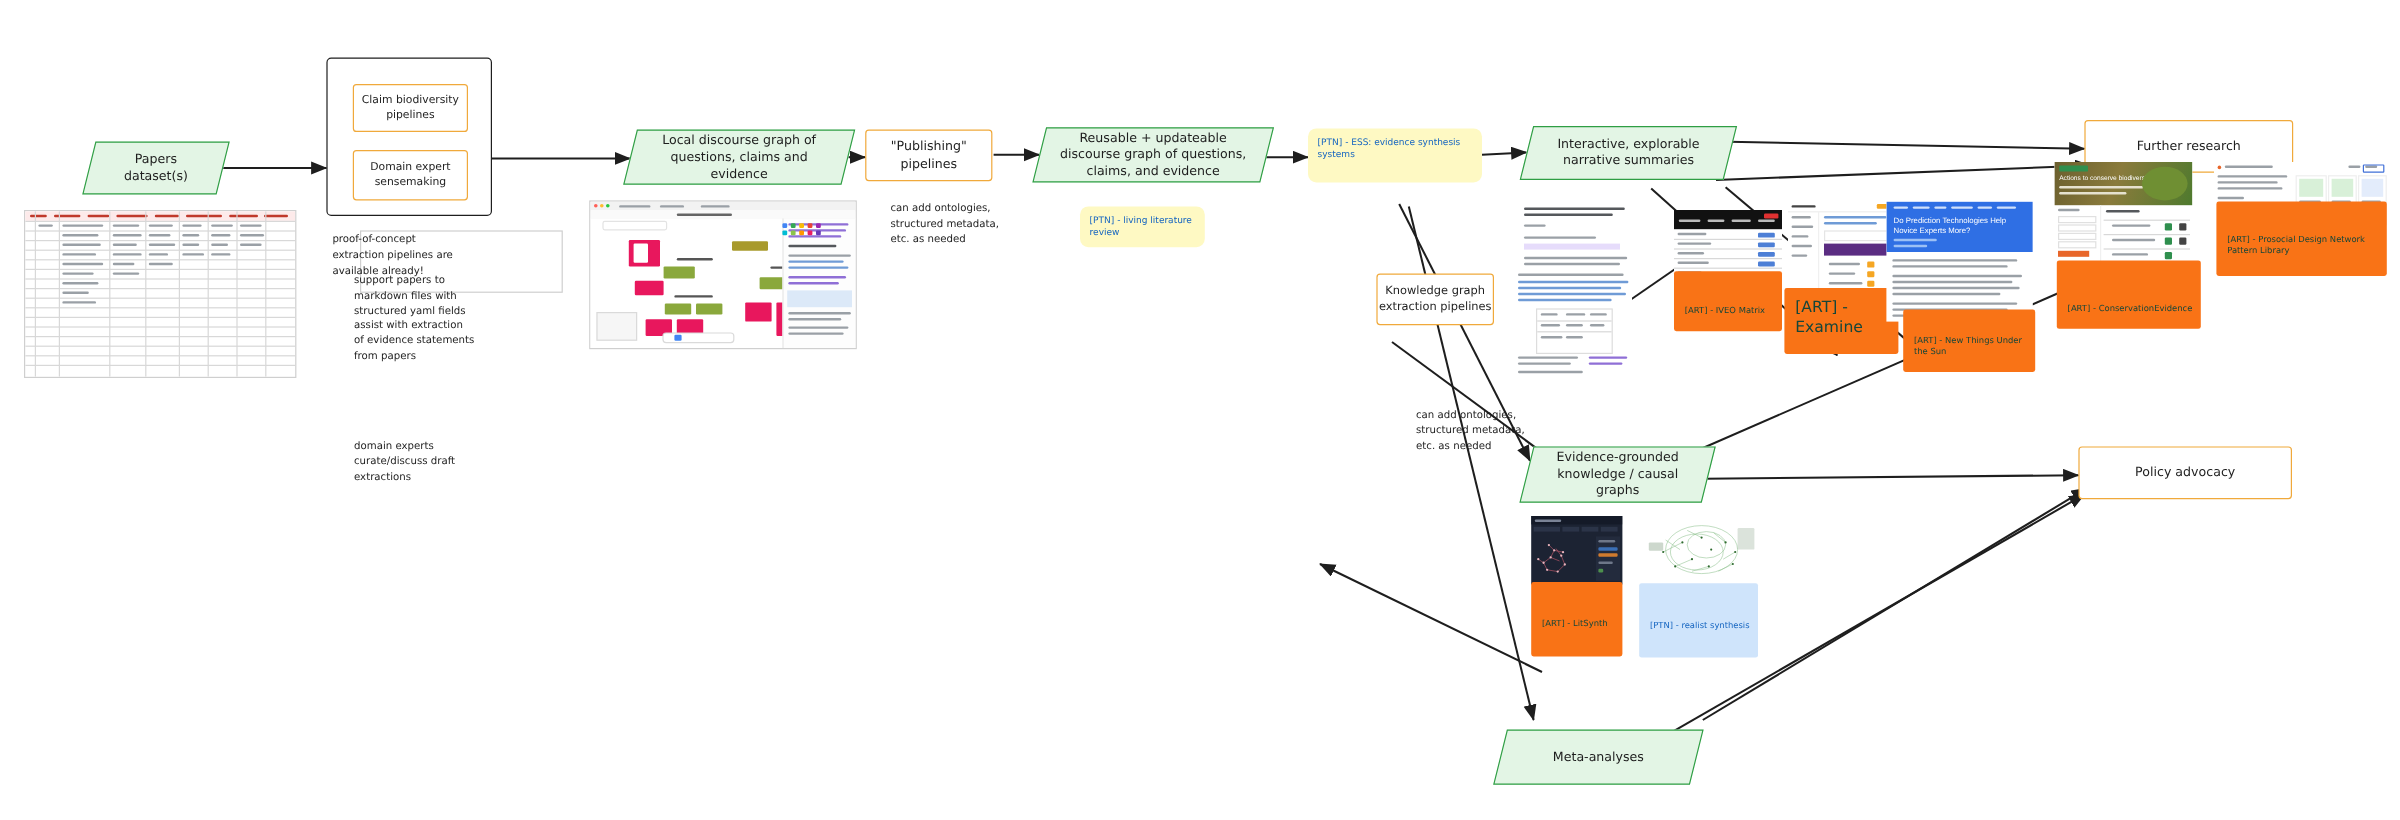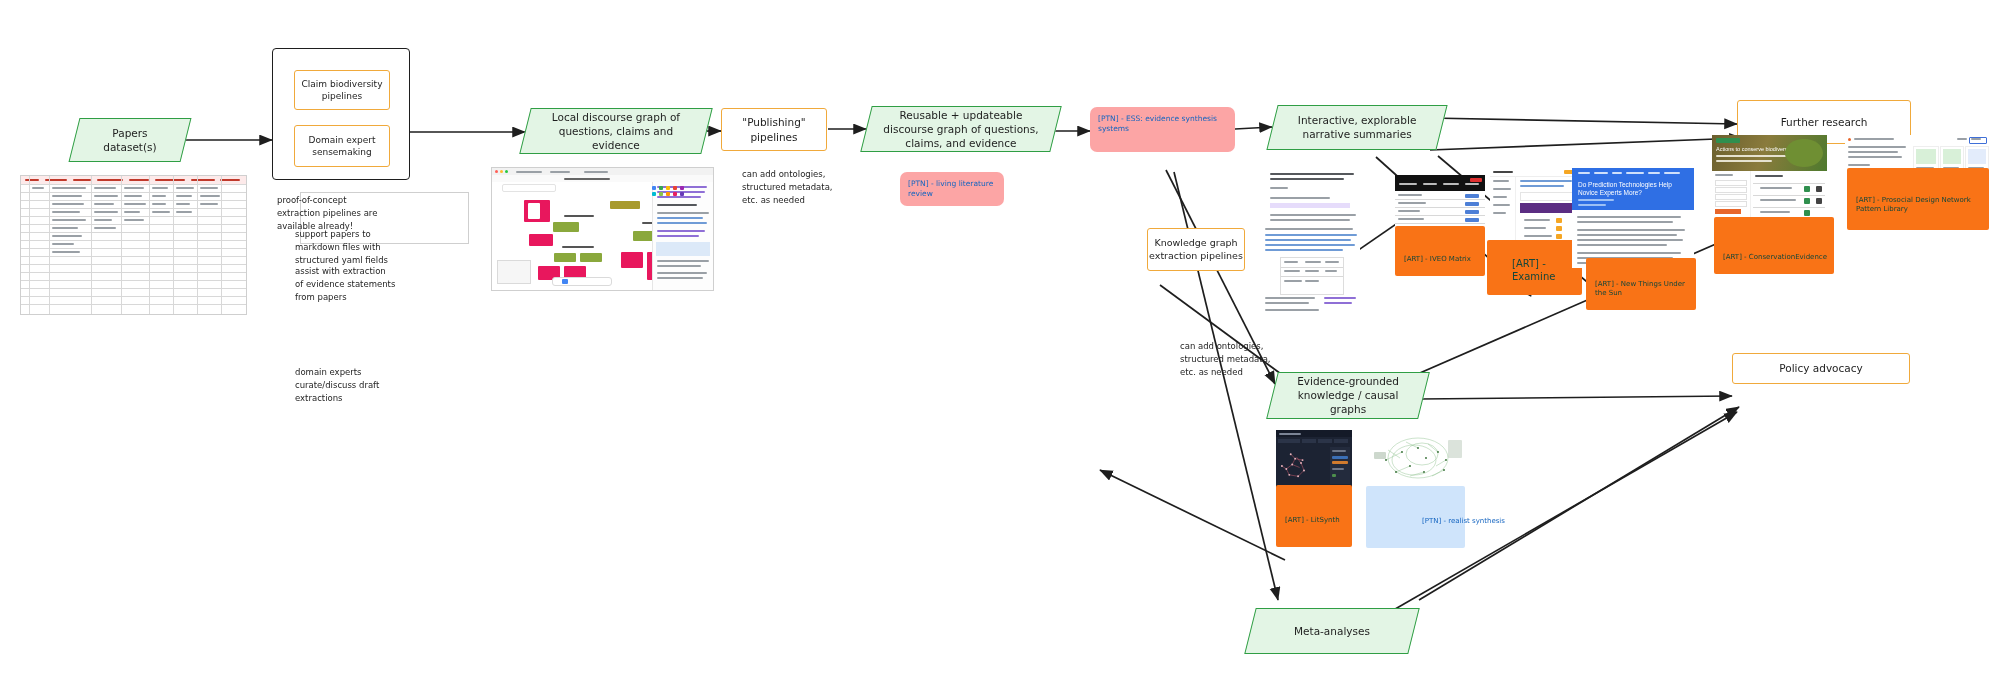--- a/index.html
+++ b/index.html
@@ -8,29 +8,29 @@
   #canvas{position:absolute;left:0;top:0;width:2000px;height:683px;}
 
   
   .node{position:absolute;box-sizing:border-box;display:flex;align-items:center;
         justify-content:center;text-align:center;line-height:1.35;}
   .para{background:#e3f5e5;border:1.6px solid #2f9e44;
         transform:skewX(-14deg);}
   .para > .lbl{transform:skewX(14deg);display:block;width:100%;padding:0 10px;}
   .rect-orange{background:#ffffff;border:1.6px solid #f0a93b;border-radius:3px;}
   .rect-dark{background:#ffffff;border:1.8px solid #1e1e1e;border-radius:4px;}
-  .rect-blue{background:#fca5a5;border-radius:7px;}
+  .rect-blue{background:#fef9c3;border-radius:7px;}
   .blue-lbl{color:#1565c0;position:absolute;left:8px;top:7px;text-align:left;
             width:calc(100% - 14px);}
   .teal{background:#f97316;border-radius:2px;}
   .teal-lbl{color:#15463a;position:absolute;left:9px;bottom:12px;text-align:left;
             width:calc(100% - 16px);line-height:1.3;}
   .bluecard{background:#cfe4fb;border-radius:2px;}
   .bluecard-lbl{color:#1565c0;position:absolute;left:9px;bottom:12px;text-align:center;
-            width:calc(100% - 16px);line-height:1.3;margin-left:47px;}
+            width:calc(100% - 16px);line-height:1.3;}
   .note{position:absolute;text-align:left;line-height:1.5;color:#1e1e1e;
         white-space:pre-line;}
 
   
   .shot{position:absolute;background:#fff;overflow:hidden;}
   .shot.bordered{border:1px solid #cfcfcf;}
   .rowline{position:absolute;height:1px;background:#d8d8d8;left:0;right:0;}
   .collline{position:absolute;width:1px;background:#d8d8d8;top:0;bottom:0;}
   .tinytext{position:absolute;background:#9aa0a6;height:2px;border-radius:1px;}
   .tinytext.pur{background:#8f6fd6;}
@@ -356,21 +356,21 @@
     <div style="position:absolute;left:30px;top:24px;width:55px;height:7px;border:1px solid #e5e5e5;"></div>
     <div style="position:absolute;left:30px;top:35px;width:55px;height:10px;background:#5b2d82;"></div>
     <span class="chip" style="left:66px;top:50px;width:6px;height:5px;background:#f5a623;"></span>
     <span class="chip" style="left:66px;top:58px;width:6px;height:5px;background:#f5a623;"></span>
     <span class="chip" style="left:66px;top:66px;width:6px;height:5px;background:#f5a623;"></span>
     <span class="tinytext" style="left:34px;top:51px;width:26px;"></span>
     <span class="tinytext" style="left:34px;top:59px;width:22px;"></span>
     <span class="tinytext" style="left:34px;top:67px;width:28px;"></span>
   </div>
   <div class="teal" style="position:absolute;left:1487px;top:240px;width:95px;height:55px;">
-    <span class="teal-lbl" style="font-size:10px;margin-left:16px;">[ART] - Examine</span>
+    <span class="teal-lbl" style="font-size:13px;">[ART] - Examine</span>
   </div>
 
   <div class="shot" style="left:1572px;top:168px;width:122px;height:100px;background:#fff;">
     <div style="position:absolute;left:0;top:0;right:0;height:42px;background:#2f6fe4;">
       <span class="tinytext" style="left:6px;top:4px;width:12px;background:#cfe0fb;"></span>
       <span class="tinytext" style="left:22px;top:4px;width:14px;background:#cfe0fb;"></span>
       <span class="tinytext" style="left:40px;top:4px;width:10px;background:#cfe0fb;"></span>
       <span class="tinytext" style="left:54px;top:4px;width:18px;background:#cfe0fb;"></span>
       <span class="tinytext" style="left:76px;top:4px;width:12px;background:#cfe0fb;"></span>
       <span class="tinytext" style="left:92px;top:4px;width:16px;background:#cfe0fb;"></span>
@@ -565,21 +565,21 @@
       <g fill="#6f8f6f">
         <rect x="8" y="22" width="12" height="7" rx="1" opacity="0.35"></rect>
         <rect x="82" y="10" width="14" height="18" rx="1" opacity="0.25"></rect>
       </g>
     </svg>
   </div>
   <div class="bluecard" style="position:absolute;left:1366px;top:486px;width:99px;height:62px;">
     <span class="bluecard-lbl" style="font-size:7px;bottom:22px;">[PTN] - realist synthesis</span>
   </div>
 
-  <div class="node rect-orange" style="left:1732px;top:353px;width:178px;height:31px;font-size:10.5px;">
+  <div class="node rect-orange" style="left:1732px;top:372px;width:178px;height:44px;font-size:10.5px;">
     <span>Policy advocacy</span>
   </div>
 
   <div class="node para" style="left:1250px;top:608px;width:164px;height:46px;font-size:10.5px;">
     <span class="lbl">Meta-analyses</span>
   </div>
 
 </div>
 
 </body></html>

